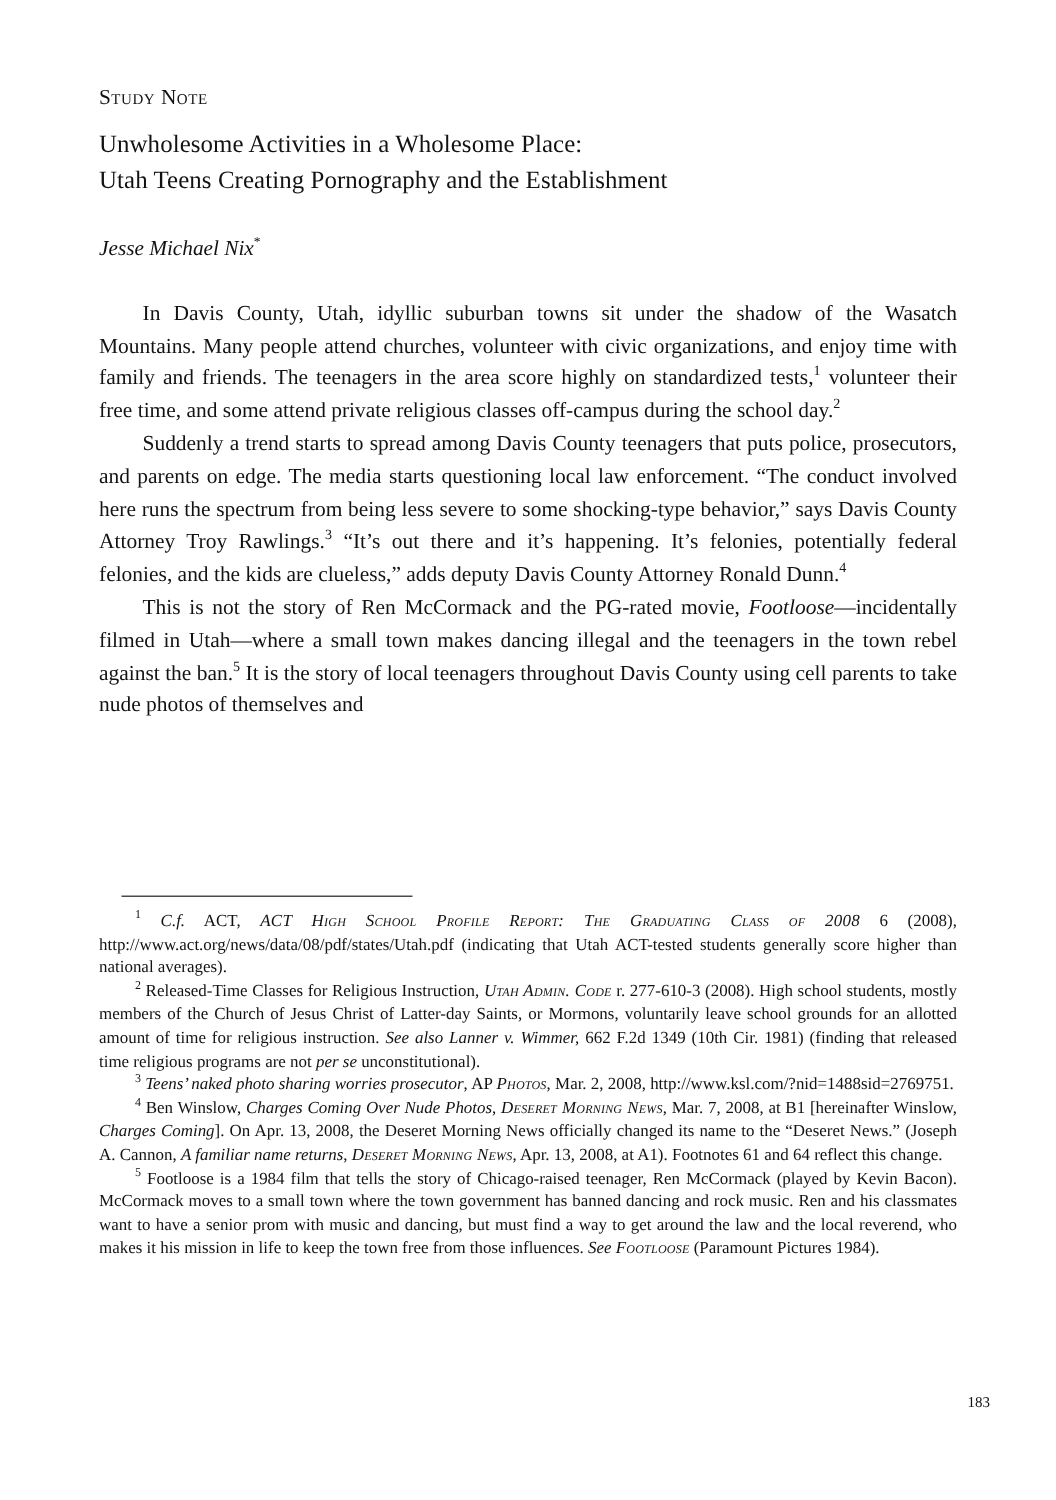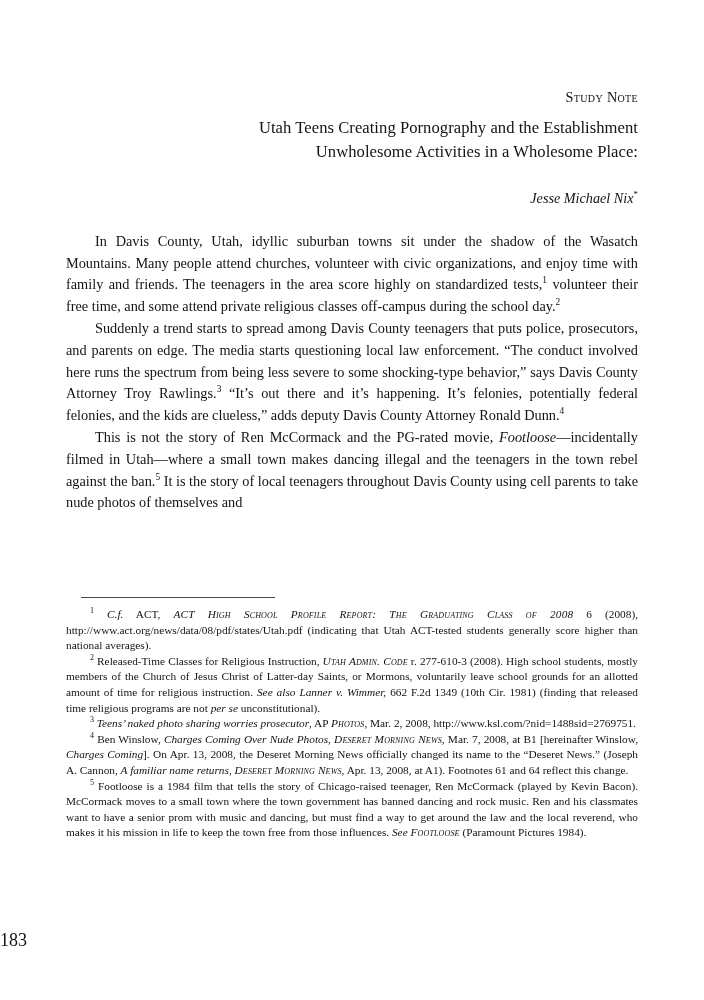--- a/index.html
+++ b/index.html
@@ -25,22 +25,22 @@
 
   .content {
     position: absolute;
     left: 66px;
     top: 0;
     width: 572px;
   }
 
   
   .title-block {
-    margin-top: 88px;
-    text-align: right;
+    margin-top: 56px;
+    text-align: left;
   }
   .study-note {
     font-size: 14.2px;
     font-variant: small-caps;
     letter-spacing: 0.35px;
     line-height: 1.35;
   }
   .main-title {
     margin-top: 9px;
     font-size: 16.6px;
@@ -131,37 +131,37 @@
     letter-spacing: 0.15px;
     font-style: italic;
   }
 
   
   .page-number {
     position: absolute;
     left: 0;
     top: 930px;
     width: 660px;
-    text-align: left;
-    font-size: 18px;
+    text-align: right;
+    font-size: 10px;
   }
 </style>
 </head>
 <body>
 
 <div class="page">
 
   <div class="content">
 
     <div class="title-block">
       <div class="study-note">Study Note</div>
 
       <div class="main-title">
+        <span class="tline">Unwholesome Activities in a Wholesome Place:</span>
         <span class="tline">Utah Teens Creating Pornography and the Establishment</span>
-        <span class="tline">Unwholesome Activities in a Wholesome Place:</span>
       </div>
 
       <div class="byline"><span>Jesse Michael Nix</span><sup>*</sup></div>
     </div>
 
 
     <div class="body-text" id="body-text">
         <p id="para-1"><span>In Davis County, Utah, idyllic suburban towns sit under the shadow of the Wasatch Mountains. Many people attend churches, volunteer with civic organizations, and enjoy time with family and friends. The teenagers in the area score highly on standardized tests,</span><sup>1</sup><span> volunteer their free time, and some attend private religious classes off-campus during the school day.</span><sup>2</sup></p>
         <p id="para-2"><span>Suddenly a trend starts to spread among Davis County teenagers that puts police, prosecutors, and parents on edge. The media starts questioning local law enforcement. “The conduct involved here runs the spectrum from being less severe to some shocking-type behavior,” says Davis County Attorney Troy Rawlings.</span><sup>3</sup><span> “It’s out there and it’s happening. It’s felonies, potentially federal felonies, and the kids are clueless,” adds deputy Davis County Attorney Ronald Dunn.</span><sup>4</sup></p>
         <p id="para-3"><span>This is not the story of Ren McCormack and the PG-rated movie, </span><i>Footloose</i><span>—incidentally filmed in Utah—where a small town makes dancing illegal and the teenagers in the town rebel against the ban.</span><sup>5</sup><span> It is the story of local teenagers throughout Davis County using cell parents to take nude photos of themselves and</span></p>

